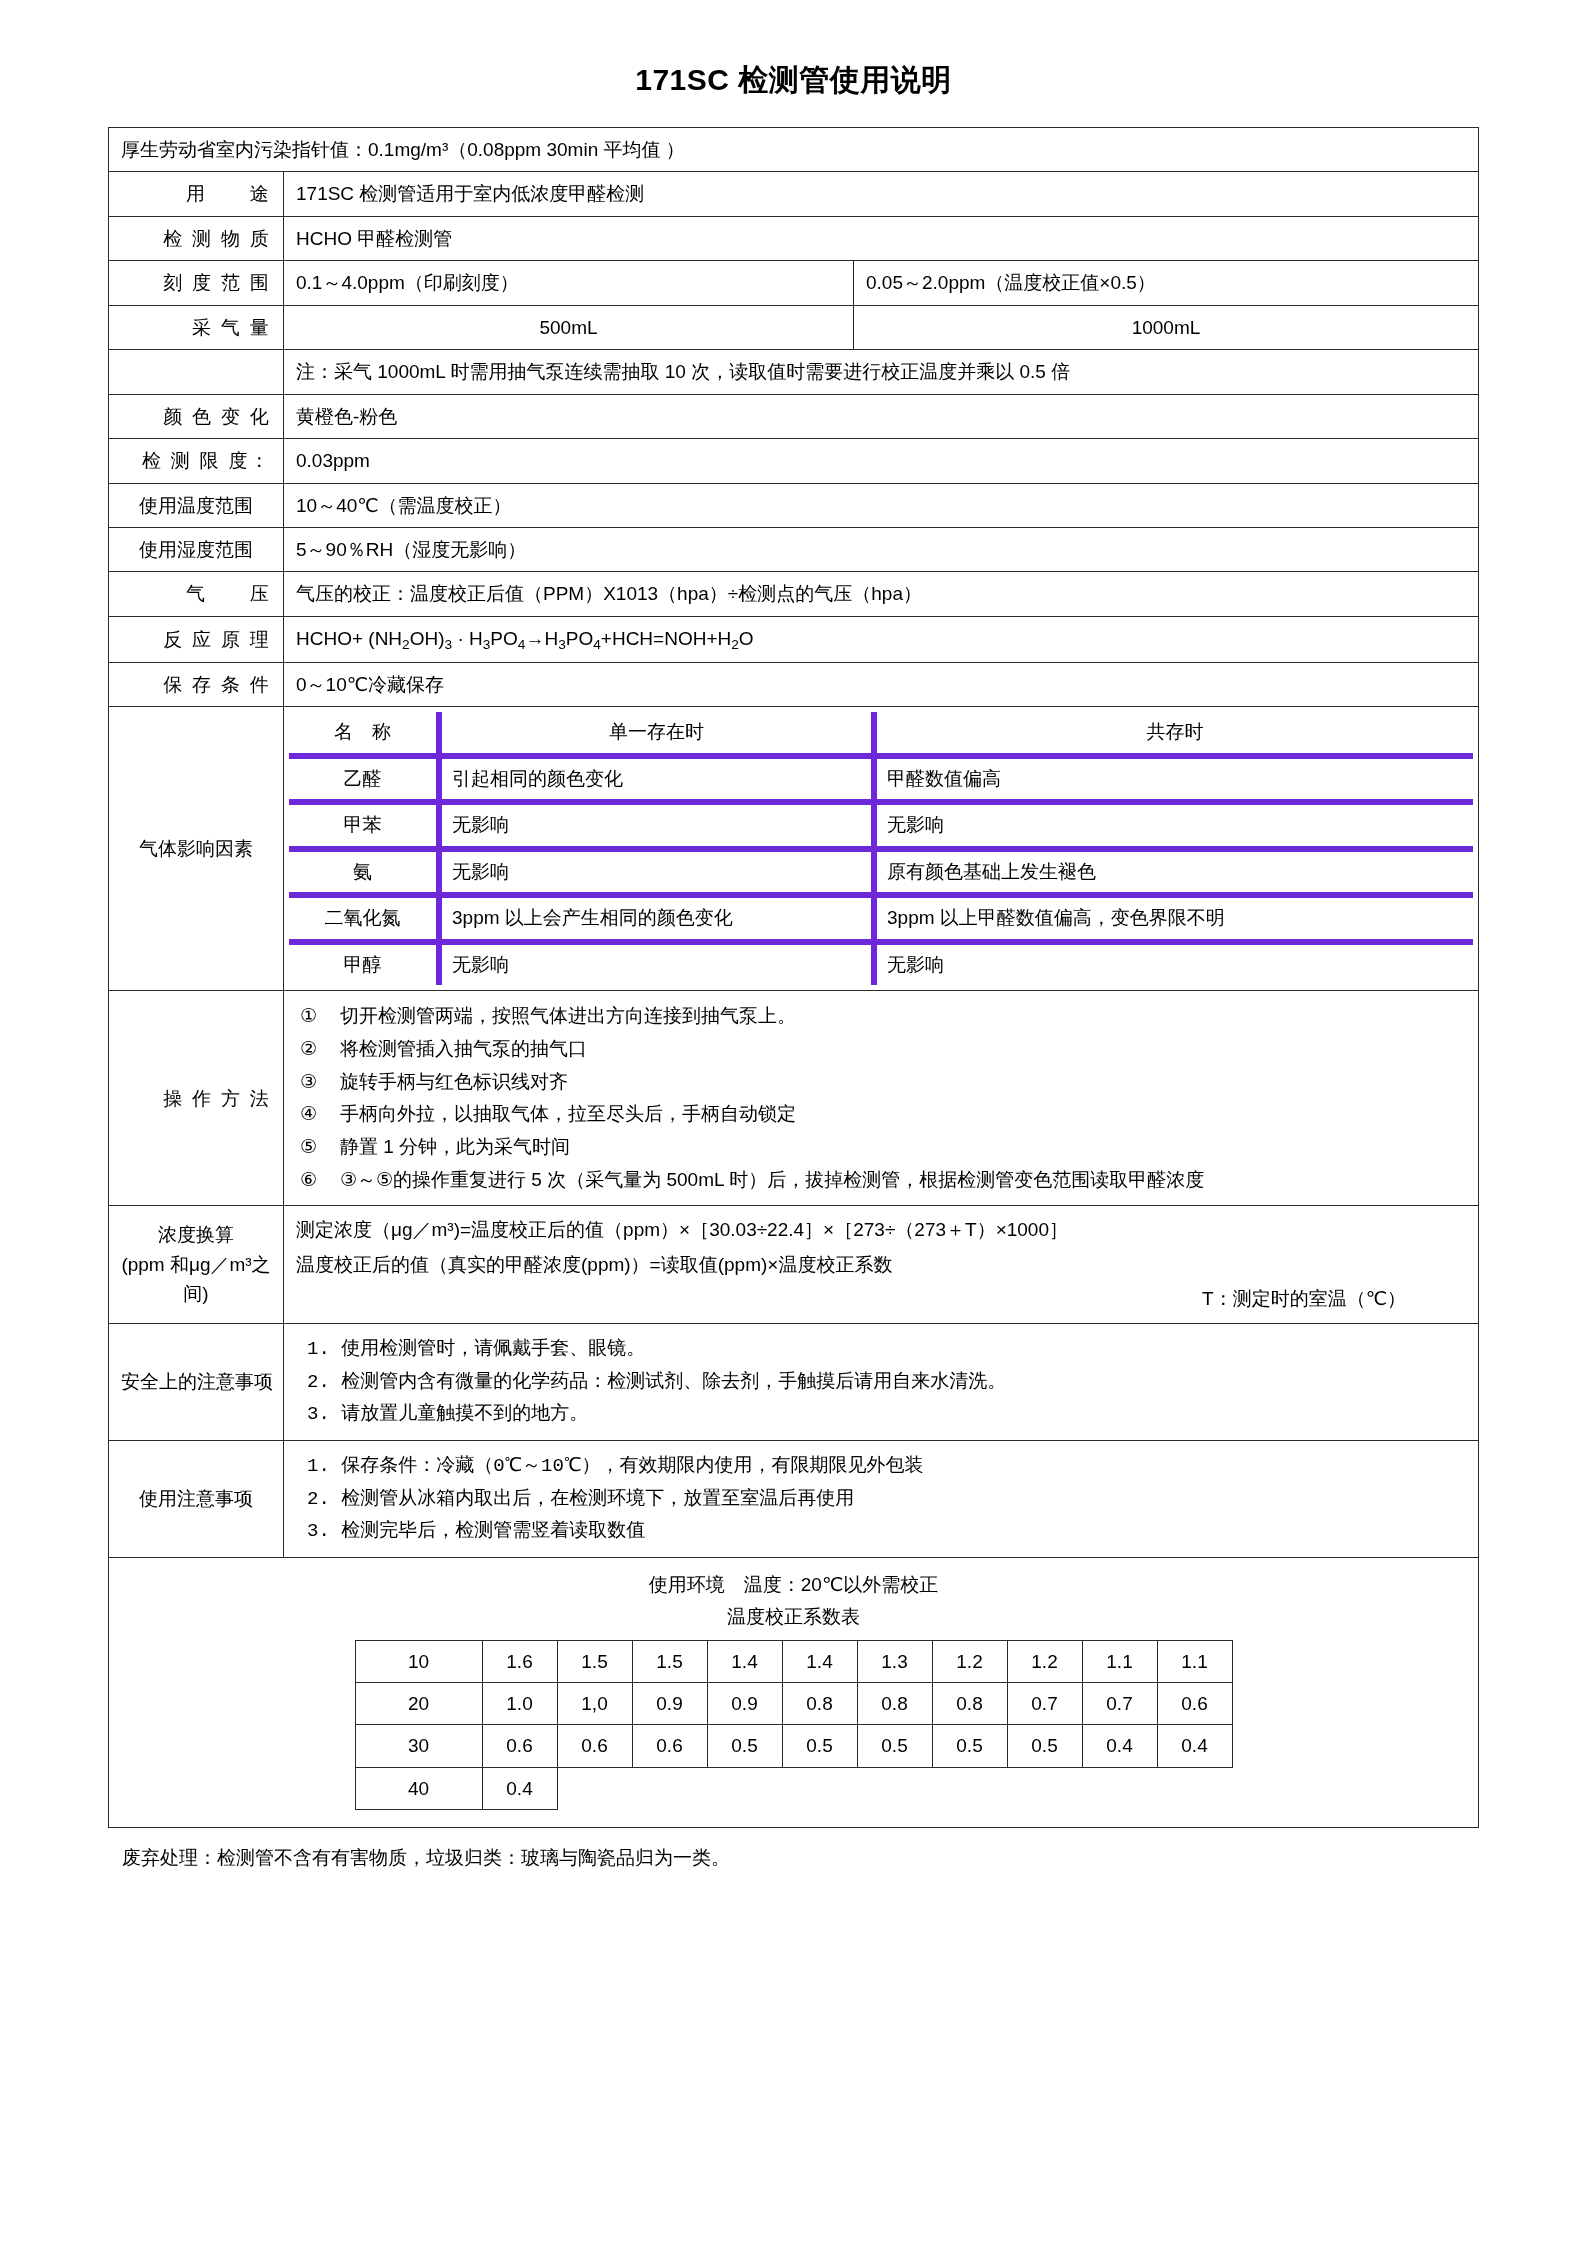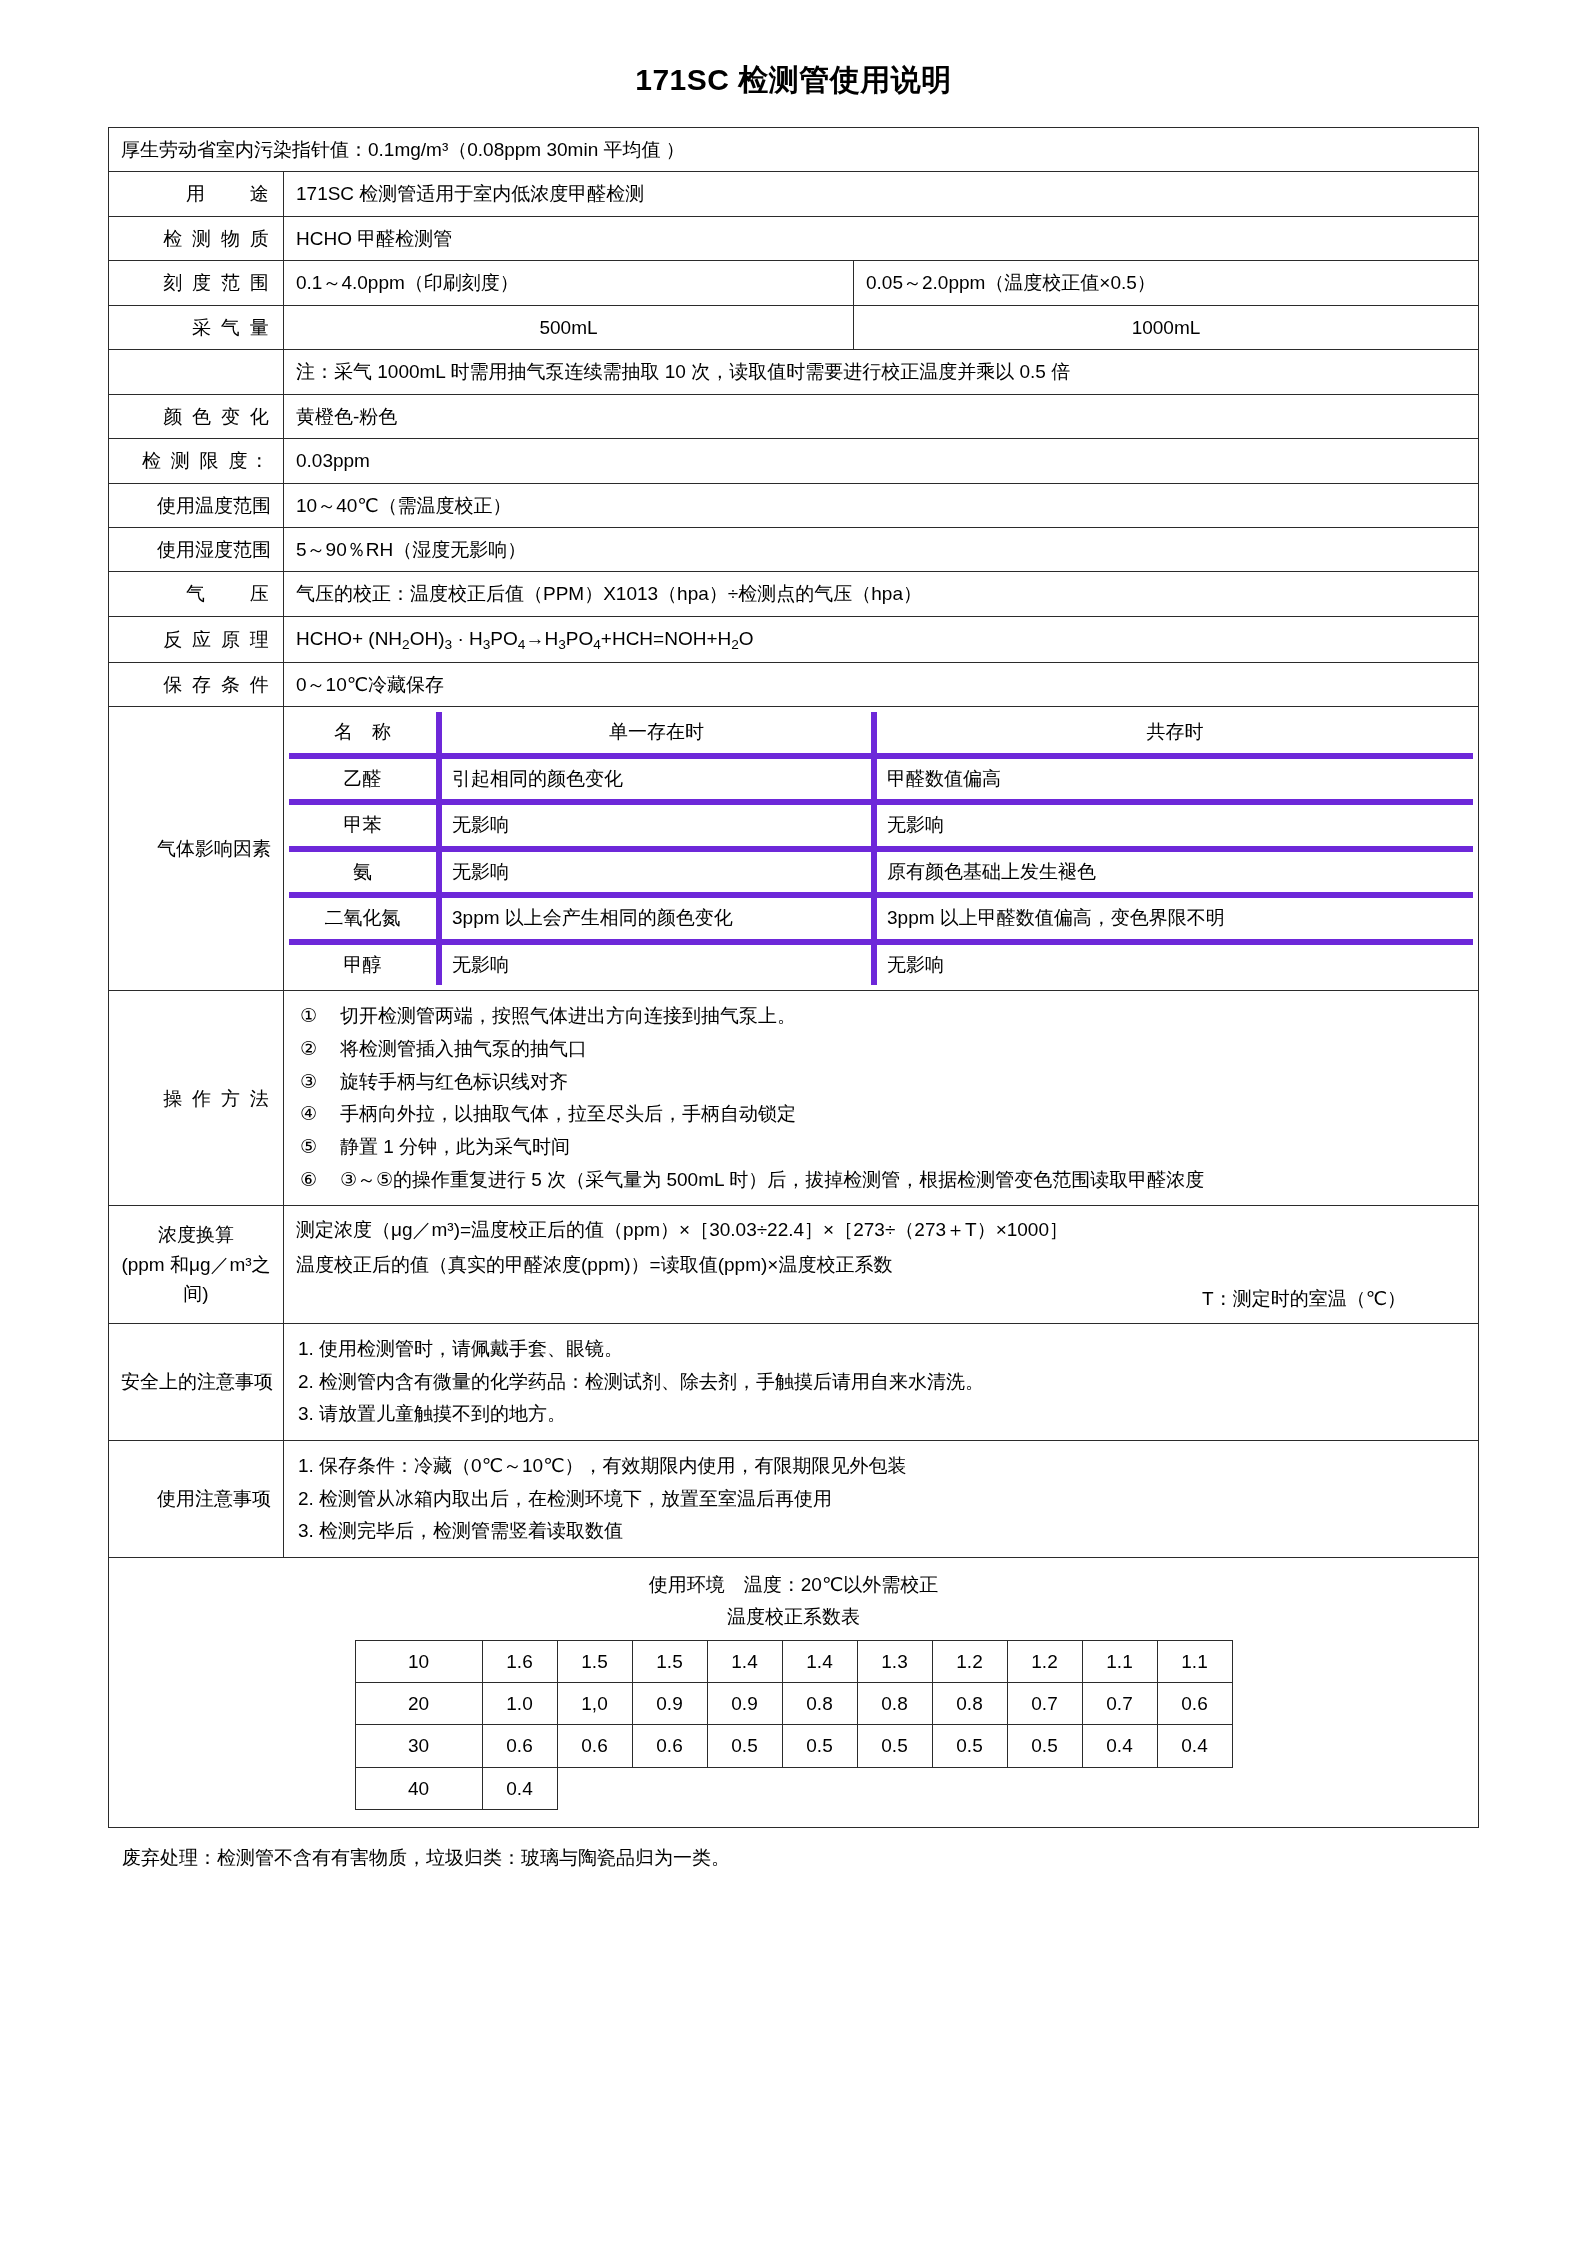--- a/index.html
+++ b/index.html
@@ -39,21 +39,21 @@
     padding: 7px 12px;
     vertical-align: middle;
     word-break: break-word;
   }
   .lbl {
     text-align: right;
     letter-spacing: 0.12em;
     white-space: nowrap;
   }
   .lbl-wide {
-    text-align: right;
+    text-align: center;
     white-space: nowrap;
   }
   .center { text-align: center; }
   .pad-l { padding-left: 16px; }
   sub {
     font-size: 0.72em;
     vertical-align: -0.28em;
   }
 
   
@@ -96,23 +96,24 @@
     line-height: 1.72;
     padding-left: 44px;
     position: relative;
   }
   ol.steps li .num {
     position: absolute;
     left: 4px;
     top: 0;
   }
   ul.plain {
-    margin: 2px 0;
+    margin: 2px 9px;
     padding: 0;
     list-style: none;
+    font-family: Liberation Mono, monospace;
   }
   ul.plain li {
     font-size: 19px;
     line-height: 1.72;
     padding-left: 2px;
   }
   .conv-line {
     font-size: 19px;
     line-height: 1.8;
   }

